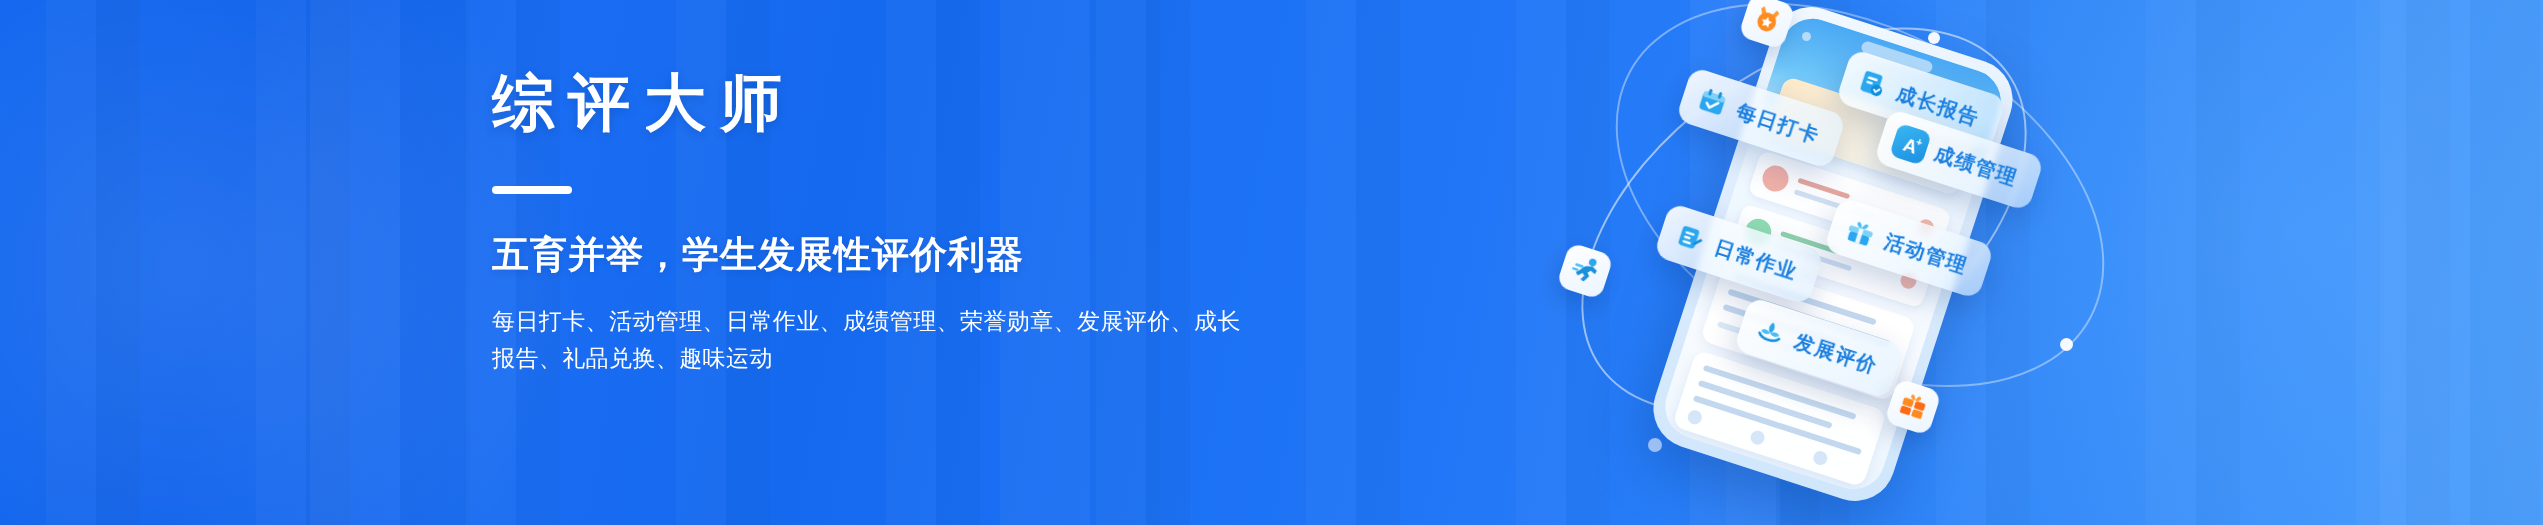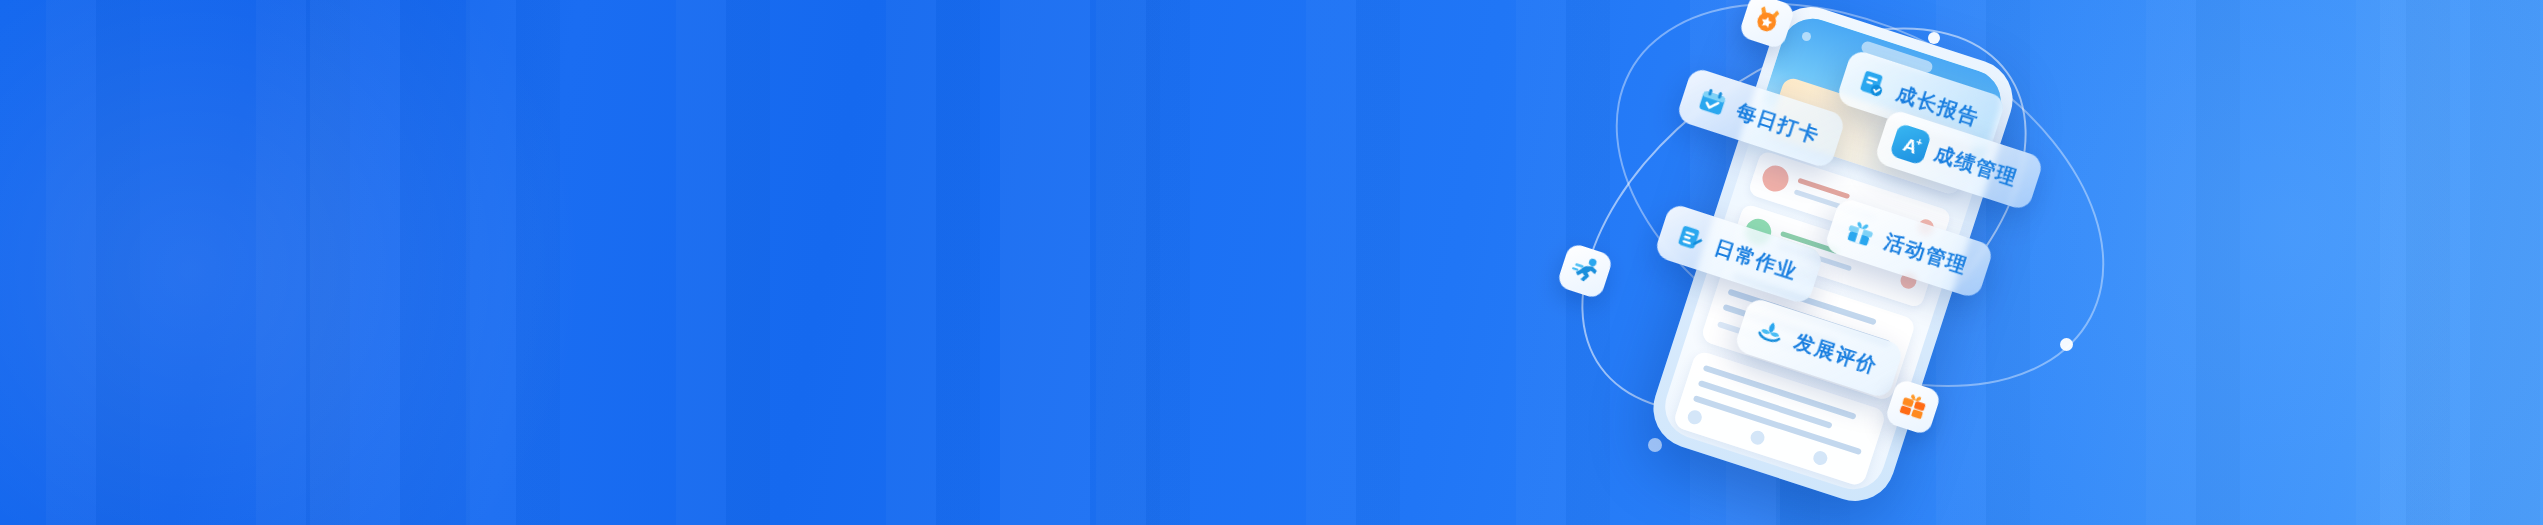--- a/index.html
+++ b/index.html
@@ -280,20 +280,29 @@
 </head>
 <body>
 
 <div id="stage">
 
   <div class="stripes"></div>
   <div class="stripes2"></div>
   <div class="glow-left"></div>
   <div class="glow-right"></div>
 
+  <div class="copy">
+    <div class="title">综评大师</div>
+    <div class="divider"></div>
+    <div class="subtitle">五育并举，学生发展性评价利器</div>
+    <div class="desc">
+      <div>每日打卡、活动管理、日常作业、成绩管理、荣誉勋章、发展评价、成长</div>
+      <div>报告、礼品兑换、趣味运动</div>
+    </div>
+  </div>
 
   <div class="illo">
 
     <div class="orbit a"></div>
     <div class="orbit b"></div>
 
     <div class="phone">
       <div class="phone-body"></div>
       <div class="phone-screen">
         <div class="ph-head">

